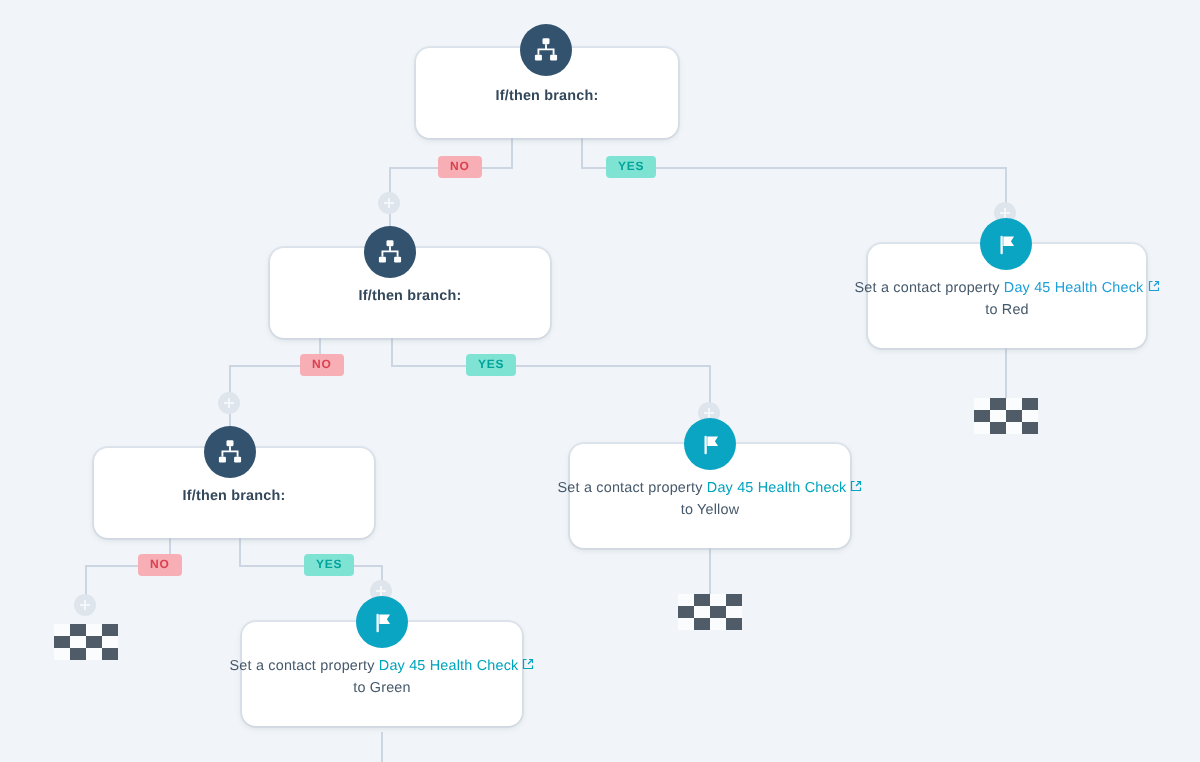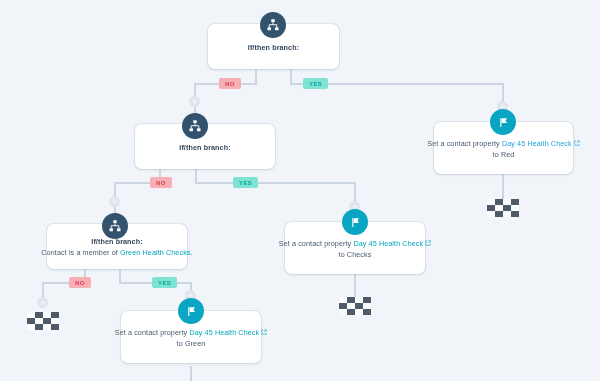--- a/index.html
+++ b/index.html
@@ -229,21 +229,21 @@
   <div class="pill yes" style="left:233px; top:177px;">YES</div>
 
   <div class="card" style="left:285px; top:222px; width:140px; height:52px;">
     <div class="card-line">
       <span>Set a contact property </span><span class="link green">Day 45 Health Check</span><span class="ext-icon"><svg width="6" height="6" viewBox="0 0 12 12">
             <path d="M4.5 1.5H1.5V10.5H10.5V7.5" stroke="#00a4bd" stroke-width="1.2" fill="none"></path>
             <path d="M7 1.5H10.5V5" stroke="#00a4bd" stroke-width="1.2" fill="none"></path>
             <path d="M10.5 1.5L6 6" stroke="#00a4bd" stroke-width="1.2" fill="none"></path>
           </svg></span>
     </div>
-    <div class="card-line">to Checks</div>
+    <div class="card-line">to Yellow</div>
   </div>
   <div class="node-badge action" style="left:342px; top:209px;">
     <svg width="13" height="13" viewBox="0 0 24 24">
       <rect x="6" y="3.5" width="2.1" height="17" rx="1" fill="#ffffff"></rect>
       <path d="M8.6 4.2 L18.5 4.2 L15.6 8.6 L18.5 13 L8.6 13 Z" fill="#ffffff"></path>
     </svg>
   </div>
   <div class="finish" style="left:339px; top:297px;">
     <svg width="32" height="18" viewBox="0 0 32 18">
       <rect x="0" y="0" width="32" height="18" fill="#fbfcfd"></rect>
@@ -253,23 +253,20 @@
         <rect x="0" y="6" width="8" height="6"></rect>
           <rect x="16" y="6" width="8" height="6"></rect>
         <rect x="8" y="12" width="8" height="6"></rect>
           <rect x="24" y="12" width="8" height="6"></rect>
       </g>
     </svg>
   </div>
 
   <div class="card" style="left:47px; top:224px; width:140px; height:45px;">
     <div class="card-line bold">If/then branch:</div>
-    <div class="card-line">
-      <span>Contact is a member of </span><span class="link green">Green Health Checks</span><span>.</span>
-    </div>
   </div>
   <div class="node-badge branch" style="left:102px; top:213px;">
     <svg width="14" height="14" viewBox="0 0 24 24">
       <rect x="9" y="2" width="6" height="5" rx="1" fill="#ffffff"></rect>
       <rect x="2.5" y="16" width="6" height="5" rx="1" fill="#ffffff"></rect>
       <rect x="15.5" y="16" width="6" height="5" rx="1" fill="#ffffff"></rect>
       <path d="M12 7 L12 11.5 M5.5 16 L5.5 11.5 L18.5 11.5 L18.5 16" stroke="#ffffff" stroke-width="1.6" fill="none"></path>
     </svg>
   </div>
 

